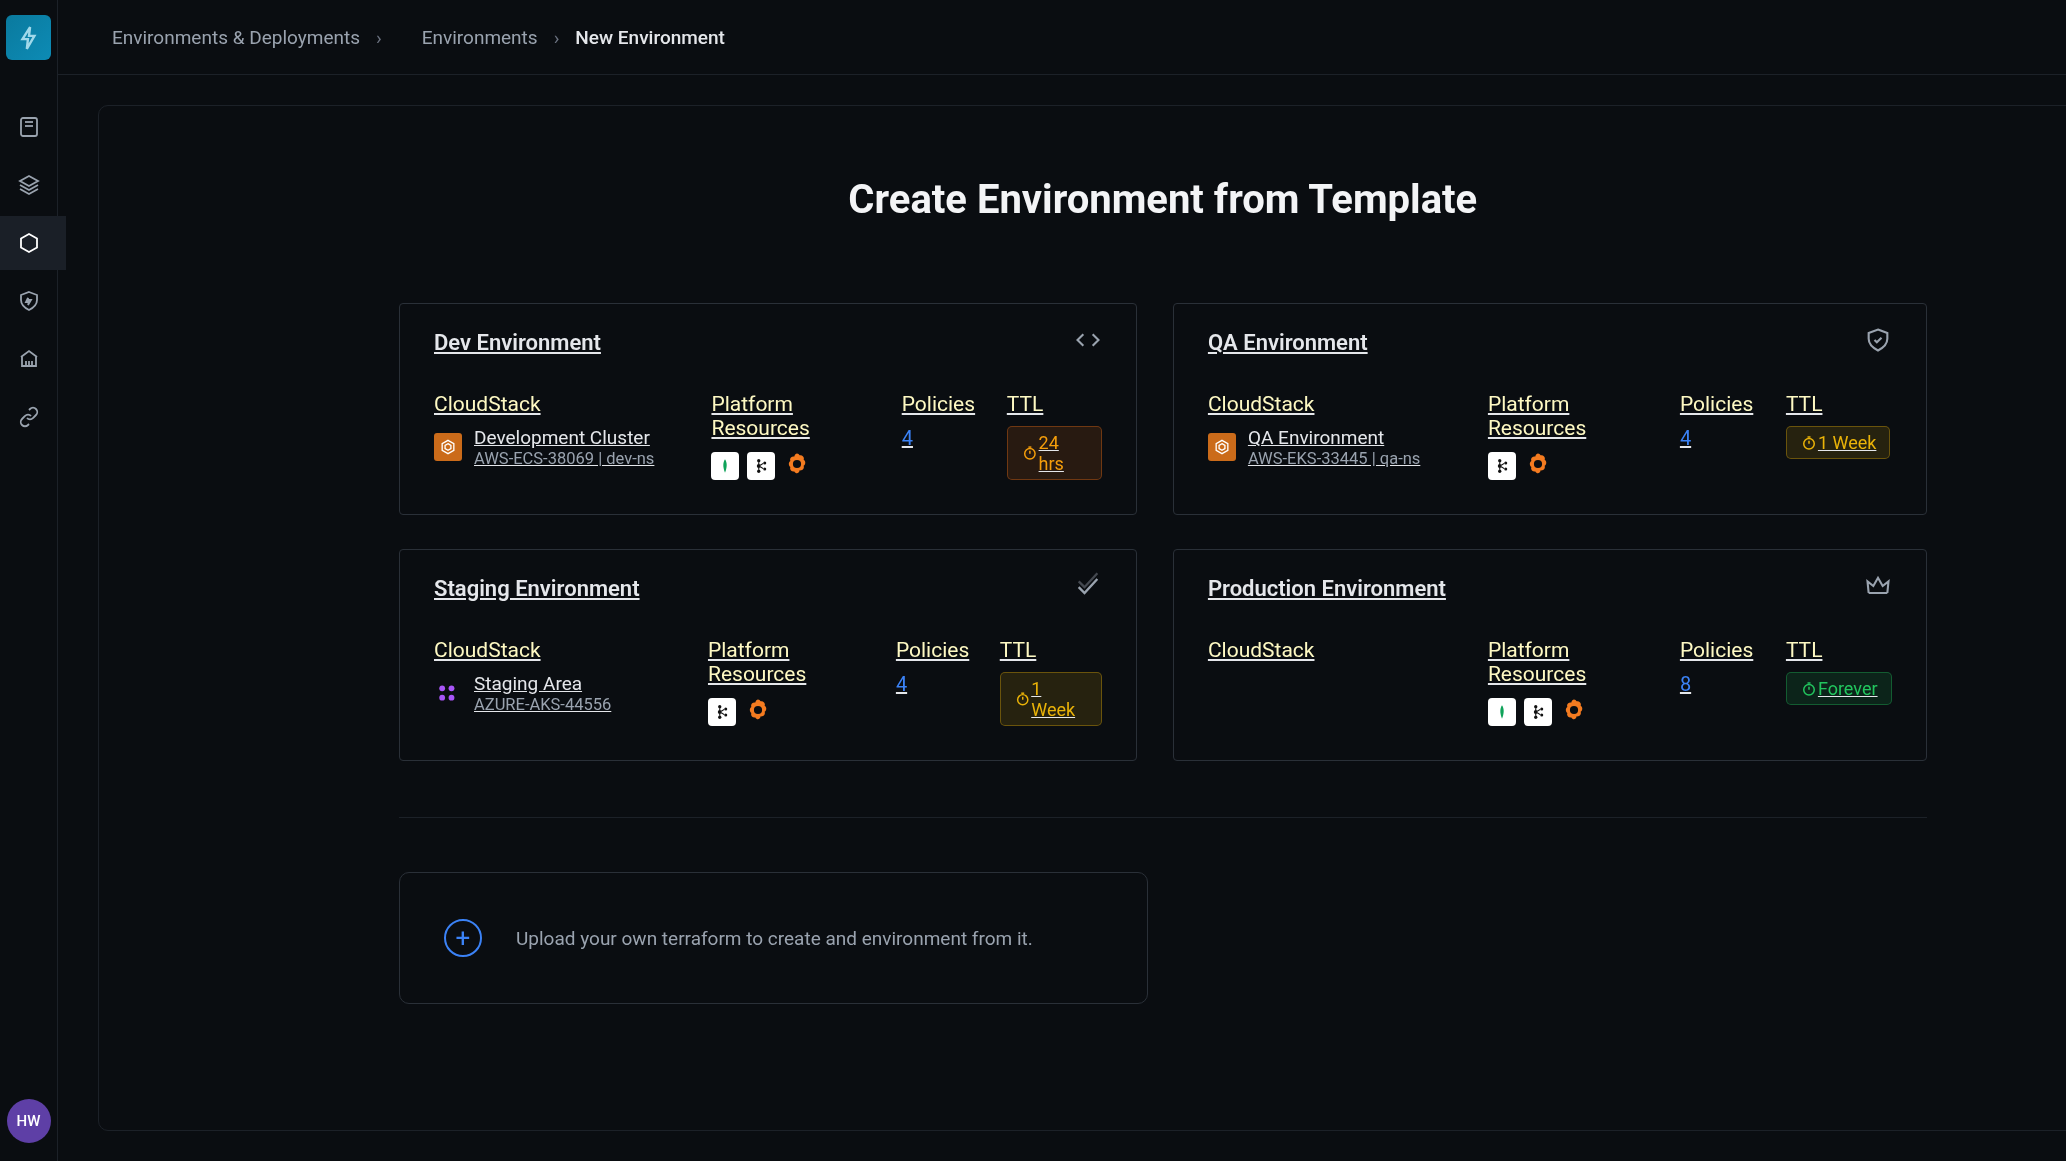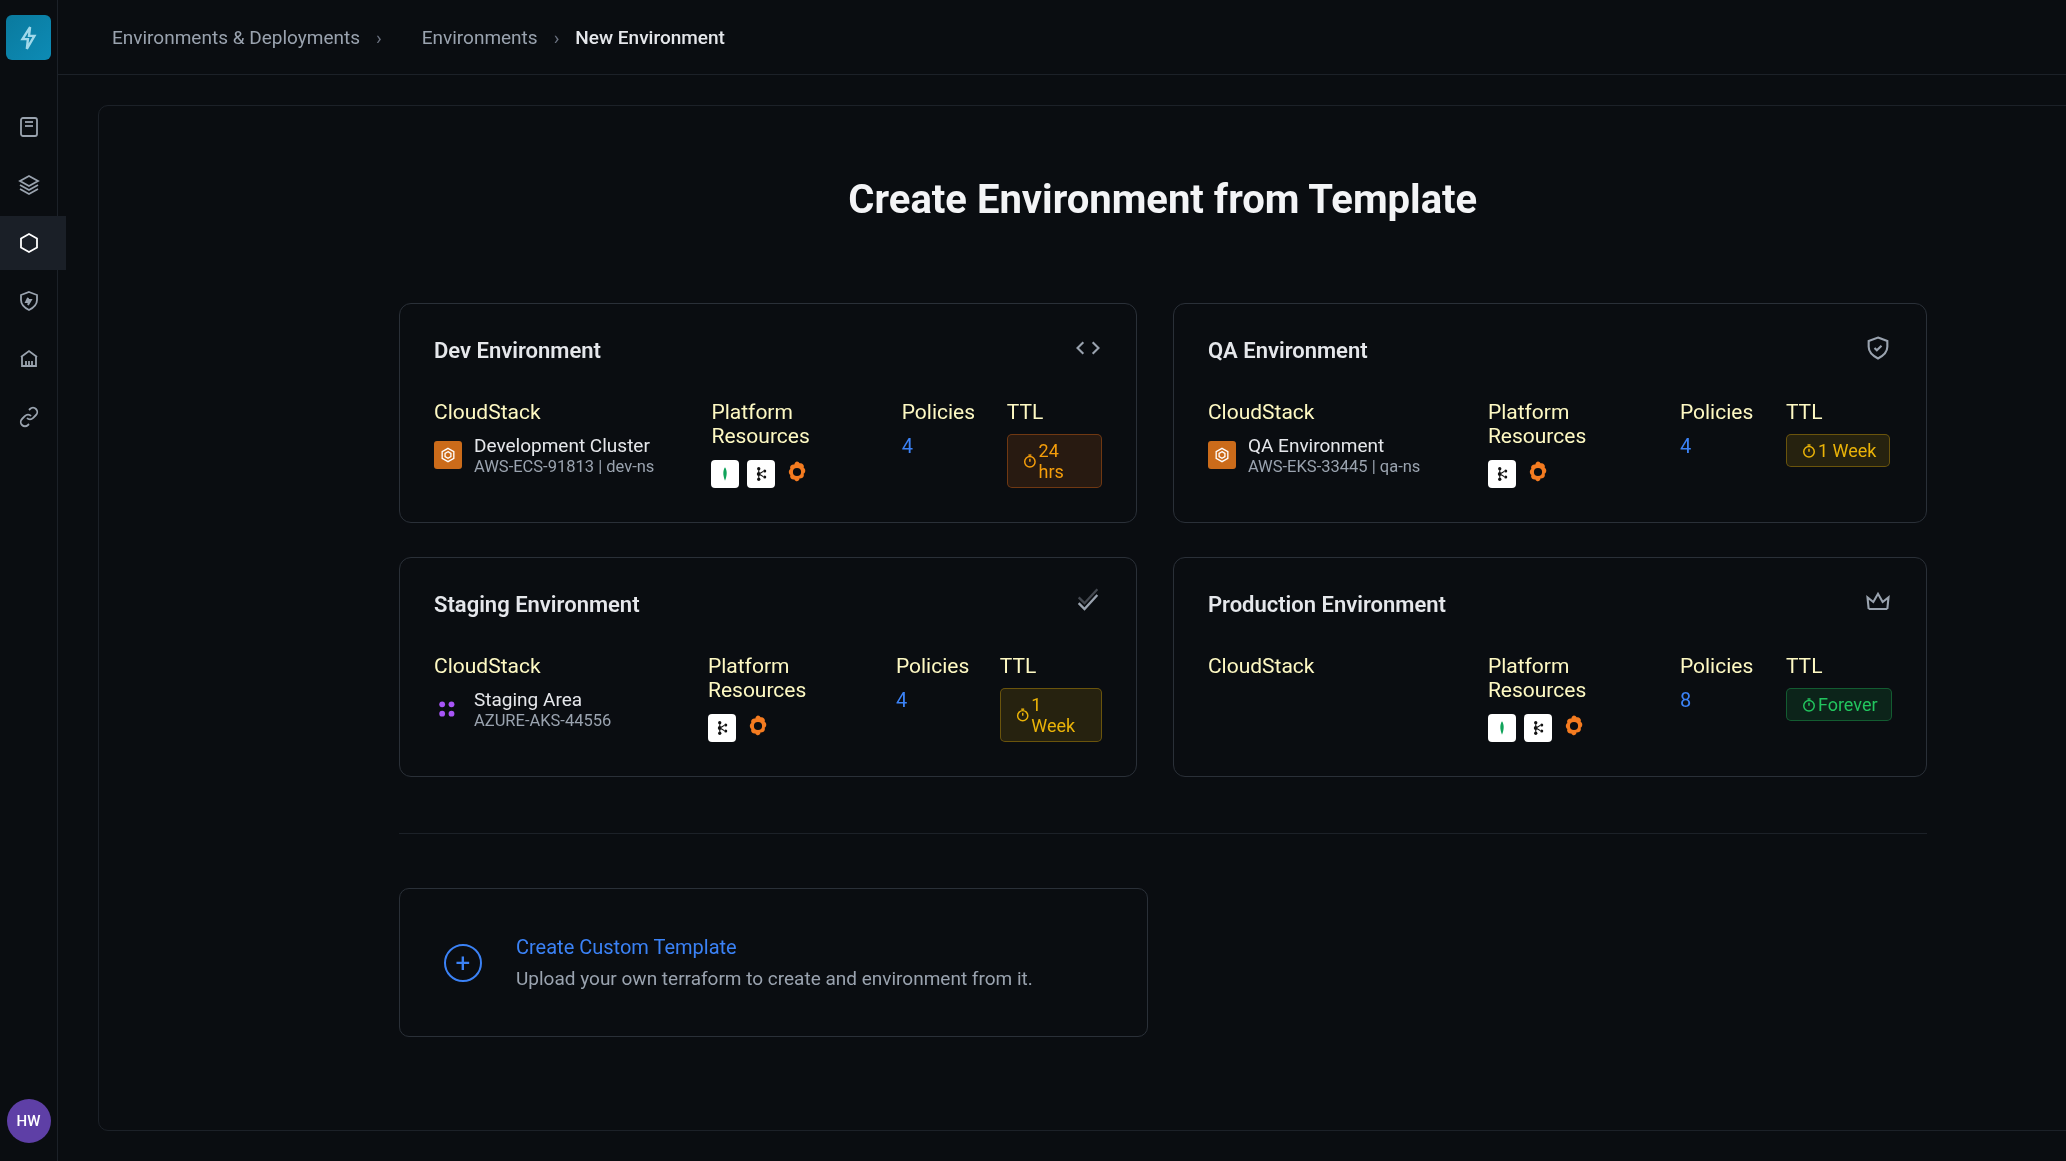--- a/index.html
+++ b/index.html
@@ -113,23 +113,24 @@
     color: #f3f4f6;
     margin-bottom: 80px;
   }
   .grid {
     display: grid;
     grid-template-columns: 1fr 1fr;
     gap: 34px 36px;
   }
   .card {
     border: 1px solid #2a3038;
-    border-radius: 12px;
-    padding: 30px 34px 32px 34px;
+    border-radius: 4px;
+    padding: 22px 34px 32px 34px;
     cursor: pointer;
+    text-decoration: underline;
   }
   .card-head {
     display: flex;
     align-items: center;
     justify-content: space-between;
     margin-bottom: 34px;
   }
   .card-title {
     font-size: 22px;
     font-weight: 600;
@@ -282,21 +283,21 @@
         <div class="col-label">CloudStack</div>
         <div class="cs-row">
           <div class="cs-icon aws">
                     <svg viewBox="0 0 24 24" width="20" height="20" stroke="#fff" stroke-width="1.6" fill="none">
                       <polygon points="12 4 19 8 19 16 12 20 5 16 5 8"></polygon>
                       <polygon points="12 8 15.5 10 15.5 14 12 16 8.5 14 8.5 10"></polygon>
                     </svg>
                   </div>
           <div class="cs-text">
             <div class="cs-name">Development Cluster</div>
-            <div class="cs-sub">AWS-ECS-91813 | dev-ns</div>
+            <div class="cs-sub">AWS-ECS-38069 | dev-ns</div>
           </div>
         </div>
       </div>
       <div class="col col-res">
         <div class="col-label">Platform Resources</div>
         <div class="res-icons">
                   <div class="res-box">
                     <svg viewBox="0 0 24 24" width="18" height="18">
                       <path d="M12 3 C15 7 15 14 12 21 C9 14 9 7 12 3 Z" fill="#10a35a"></path>
                     </svg>
@@ -516,19 +517,18 @@
       </div>
     </div>
   </div>
         </div>
 
       <hr class="divider">
 
       <div class="custom-card">
         <div class="plus-circle">+</div>
         <div>
-          <div class="custom-title">Create Custom Template</div>
           <div class="custom-sub">Upload your own terraform to create and environment from it.</div>
         </div>
       </div>
     </div>
   </div>
 </div>
 
 </body></html>

